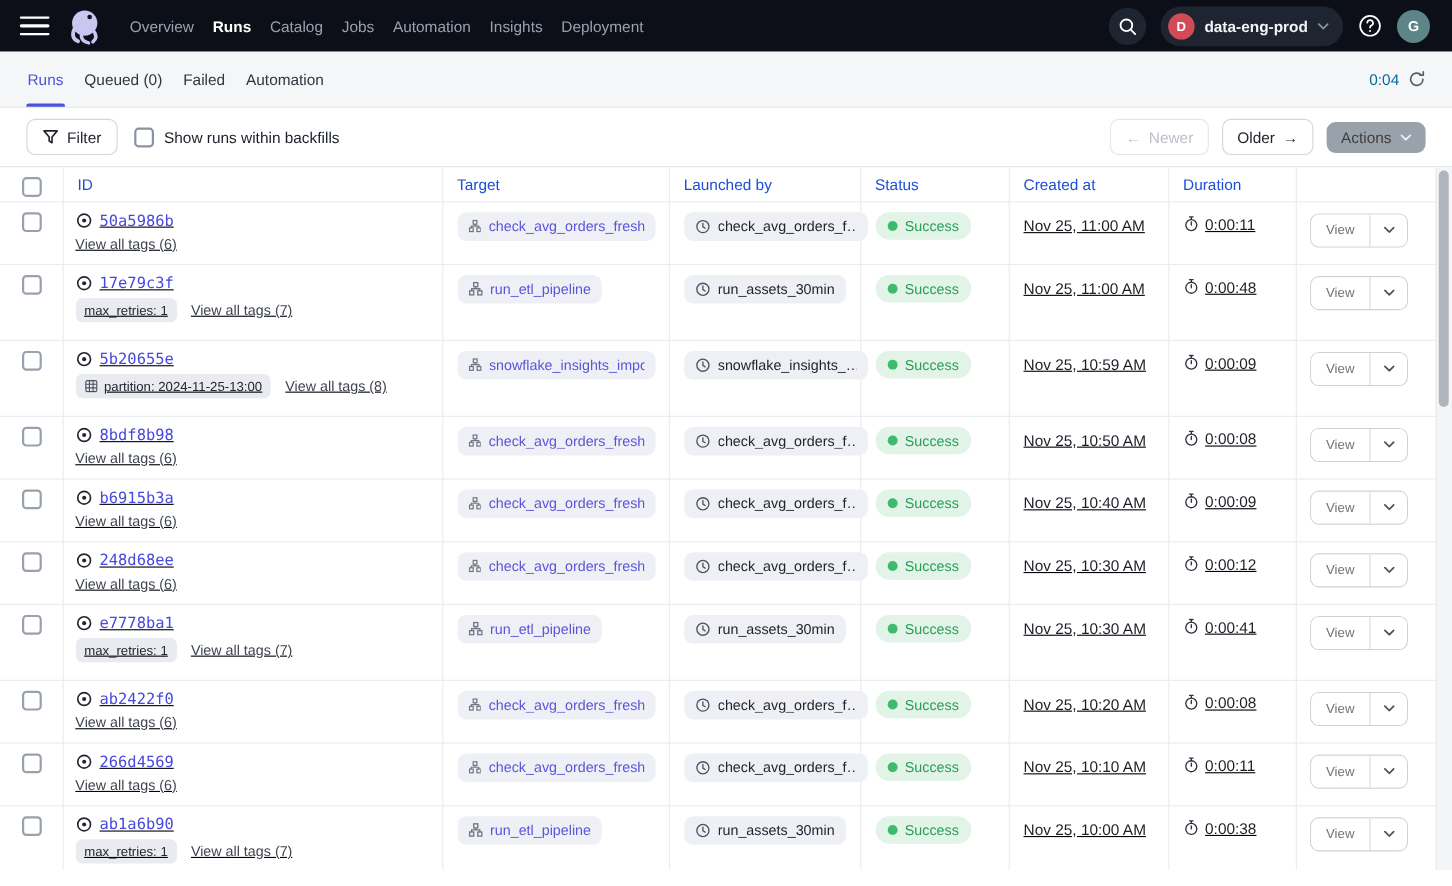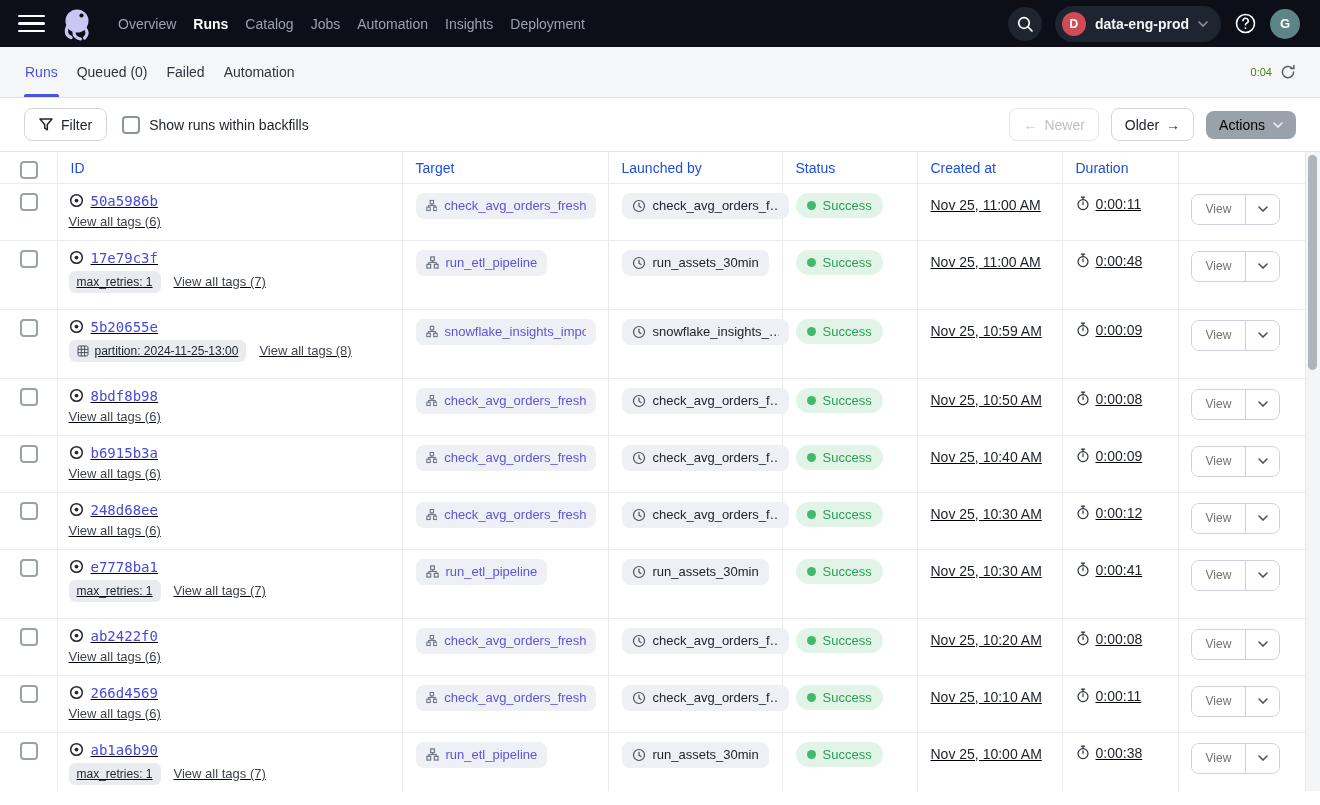--- a/index.html
+++ b/index.html
@@ -22,33 +22,33 @@
   .help-btn { background: none; border: none; cursor: pointer; display: flex; }
   .avatar { width: 30px; height: 30px; border-radius: 50%; background: #5d8588; color: #fff; font-size: 13px; font-weight: 600; display: flex; align-items: center; justify-content: center; cursor: pointer; }
 
   
   .tabsbar { height: 51px; background: #f5f6f8; border-bottom: 1px solid #e0e3e8; display: flex; align-items: stretch; padding: 0 24px; }
   .tabs { display: flex; gap: 17px; align-items: stretch; }
   .tab { display: flex; align-items: center; position: relative; font-size: 14px; font-weight: 500; color: #30353e; cursor: pointer; padding: 0 1px; }
   .tab.active { color: #4a53e0; }
   .tab.active::after { content: ""; position: absolute; left: 0; right: 0; bottom: 0; height: 3px; background: #4a53e0; border-radius: 2px 2px 0 0; }
   .tabs-right { margin-left: auto; display: flex; align-items: center; gap: 8px; }
-  .timer { font-size: 11px; color: #4d7c0f; }
+  .timer { font-size: 14px; color: #0369a1; }
   .refresh { background: none; border: none; display: flex; cursor: pointer; }
 
   
   .toolbar { height: 53px; background: #fff; display: flex; align-items: center; padding: 0 24px; }
   .filter-btn { height: 33px; padding: 0 14px; border: 1px solid #d2d6dc; border-radius: 8px; background: #fff; display: flex; align-items: center; gap: 8px; font-size: 14px; font-weight: 500; color: #21252d; cursor: pointer; font-family: inherit; }
   .bf-check { margin-left: 15px; width: 18px; height: 18px; border: 2px solid #8893a1; border-radius: 4px; background: #fff; cursor: pointer; flex: none; }
   .bf-label { margin-left: 9px; font-size: 14px; color: #1b2028; }
   .toolbar-right { margin-left: auto; display: flex; align-items: center; gap: 12px; }
   .pager-btn { height: 33px; padding: 0 13px; border-radius: 8px; background: #fff; font-size: 14px; font-family: inherit; display: flex; align-items: center; gap: 7px; }
   .pager-btn.disabled { border: 1px solid #e4e6ea; color: #bcc1c9; cursor: default; }
   .pager-btn.enabled { border: 1px solid #d2d6dc; color: #21252d; cursor: pointer; }
-  .actions-btn { height: 28px; padding: 0 13px; border: none; border-radius: 8px; background: #99a1ab; color: #000000; font-size: 14px; font-family: inherit; display: flex; align-items: center; gap: 8px; cursor: default; }
+  .actions-btn { height: 28px; padding: 0 13px; border: none; border-radius: 8px; background: #99a1ab; color: #404040; font-size: 14px; font-family: inherit; display: flex; align-items: center; gap: 8px; cursor: default; }
 
   
   .table-wrap { position: relative; height: 640px; border-top: 1px solid #e2e4e9; overflow: hidden; background: #fff; }
   table { border-collapse: collapse; table-layout: fixed; width: 1305px; }
   th, td { border-right: 1px solid #e9ebee; border-bottom: 1px solid #e9ebee; text-align: left; vertical-align: top; }
   th:last-child, td:last-child { border-right: none; }
   thead th { height: 31px; font-size: 14px; font-weight: 400; color: #1d4ed8; padding: 8px 0 0 13px; }
   th.col-check, td.col-check { padding: 9px 0 0 20px; }
   tbody tr { height: 57px; text-decoration: underline; }
   tbody tr.tall { height: 69px; }

